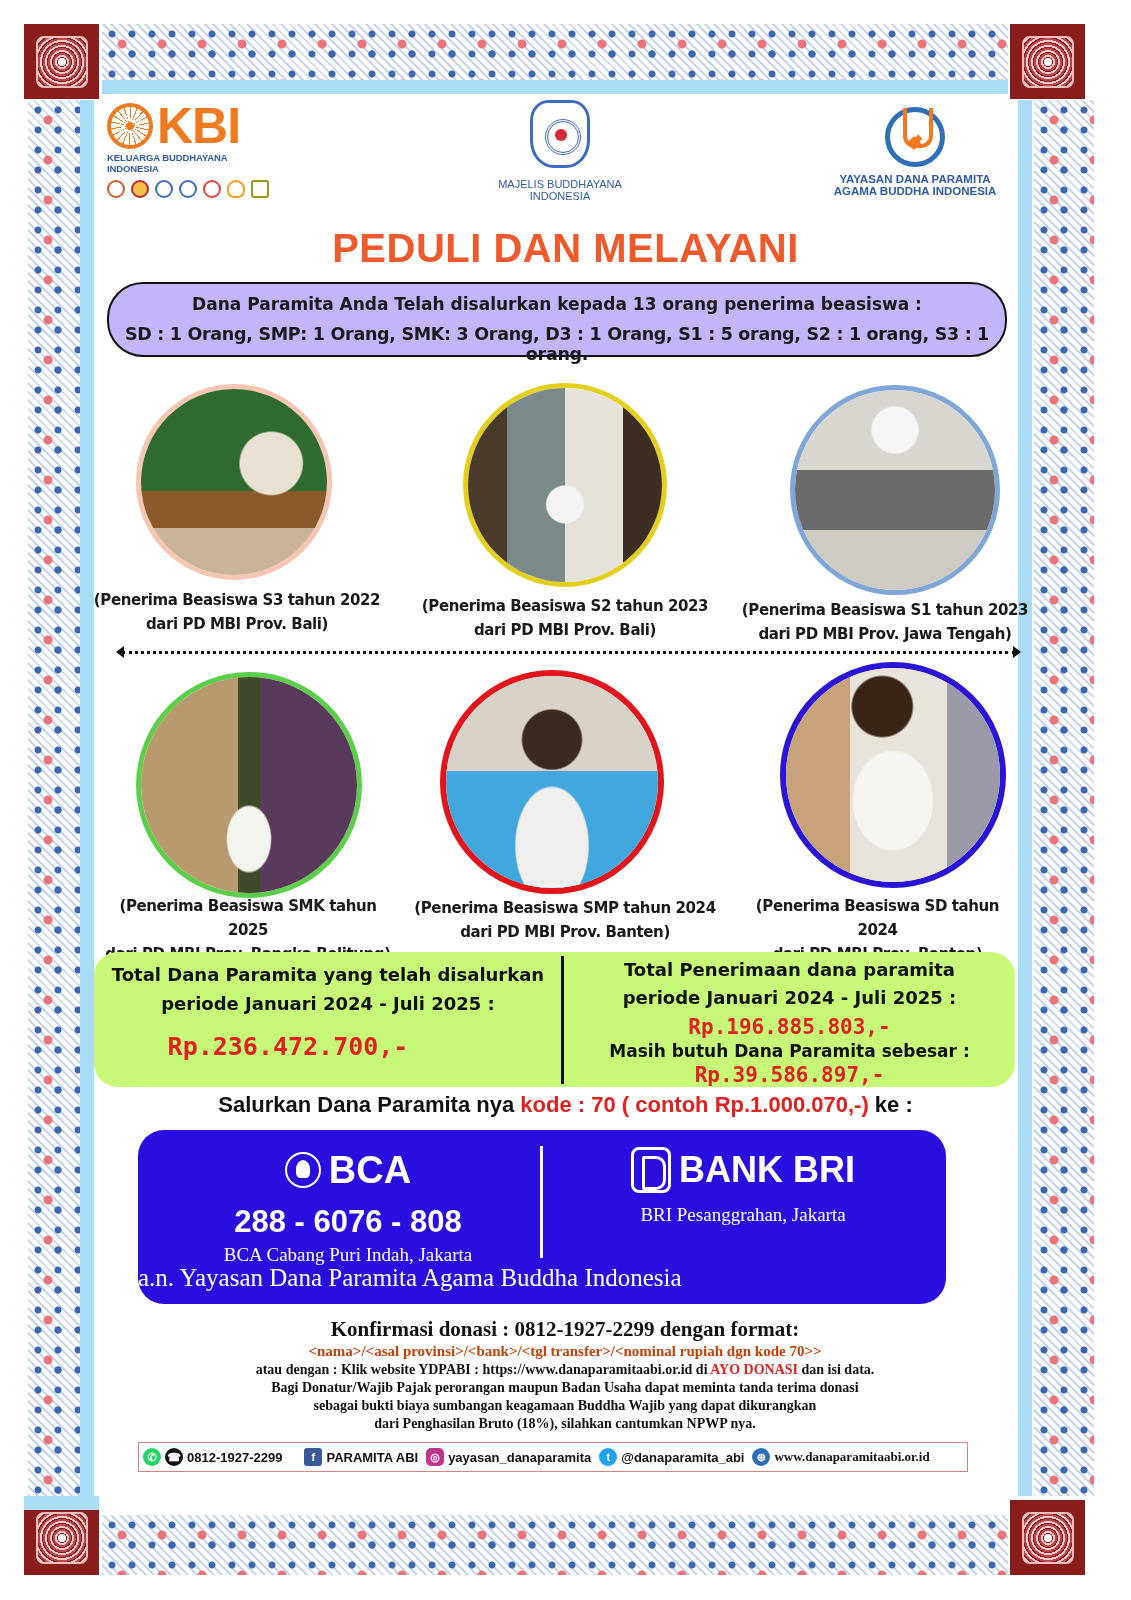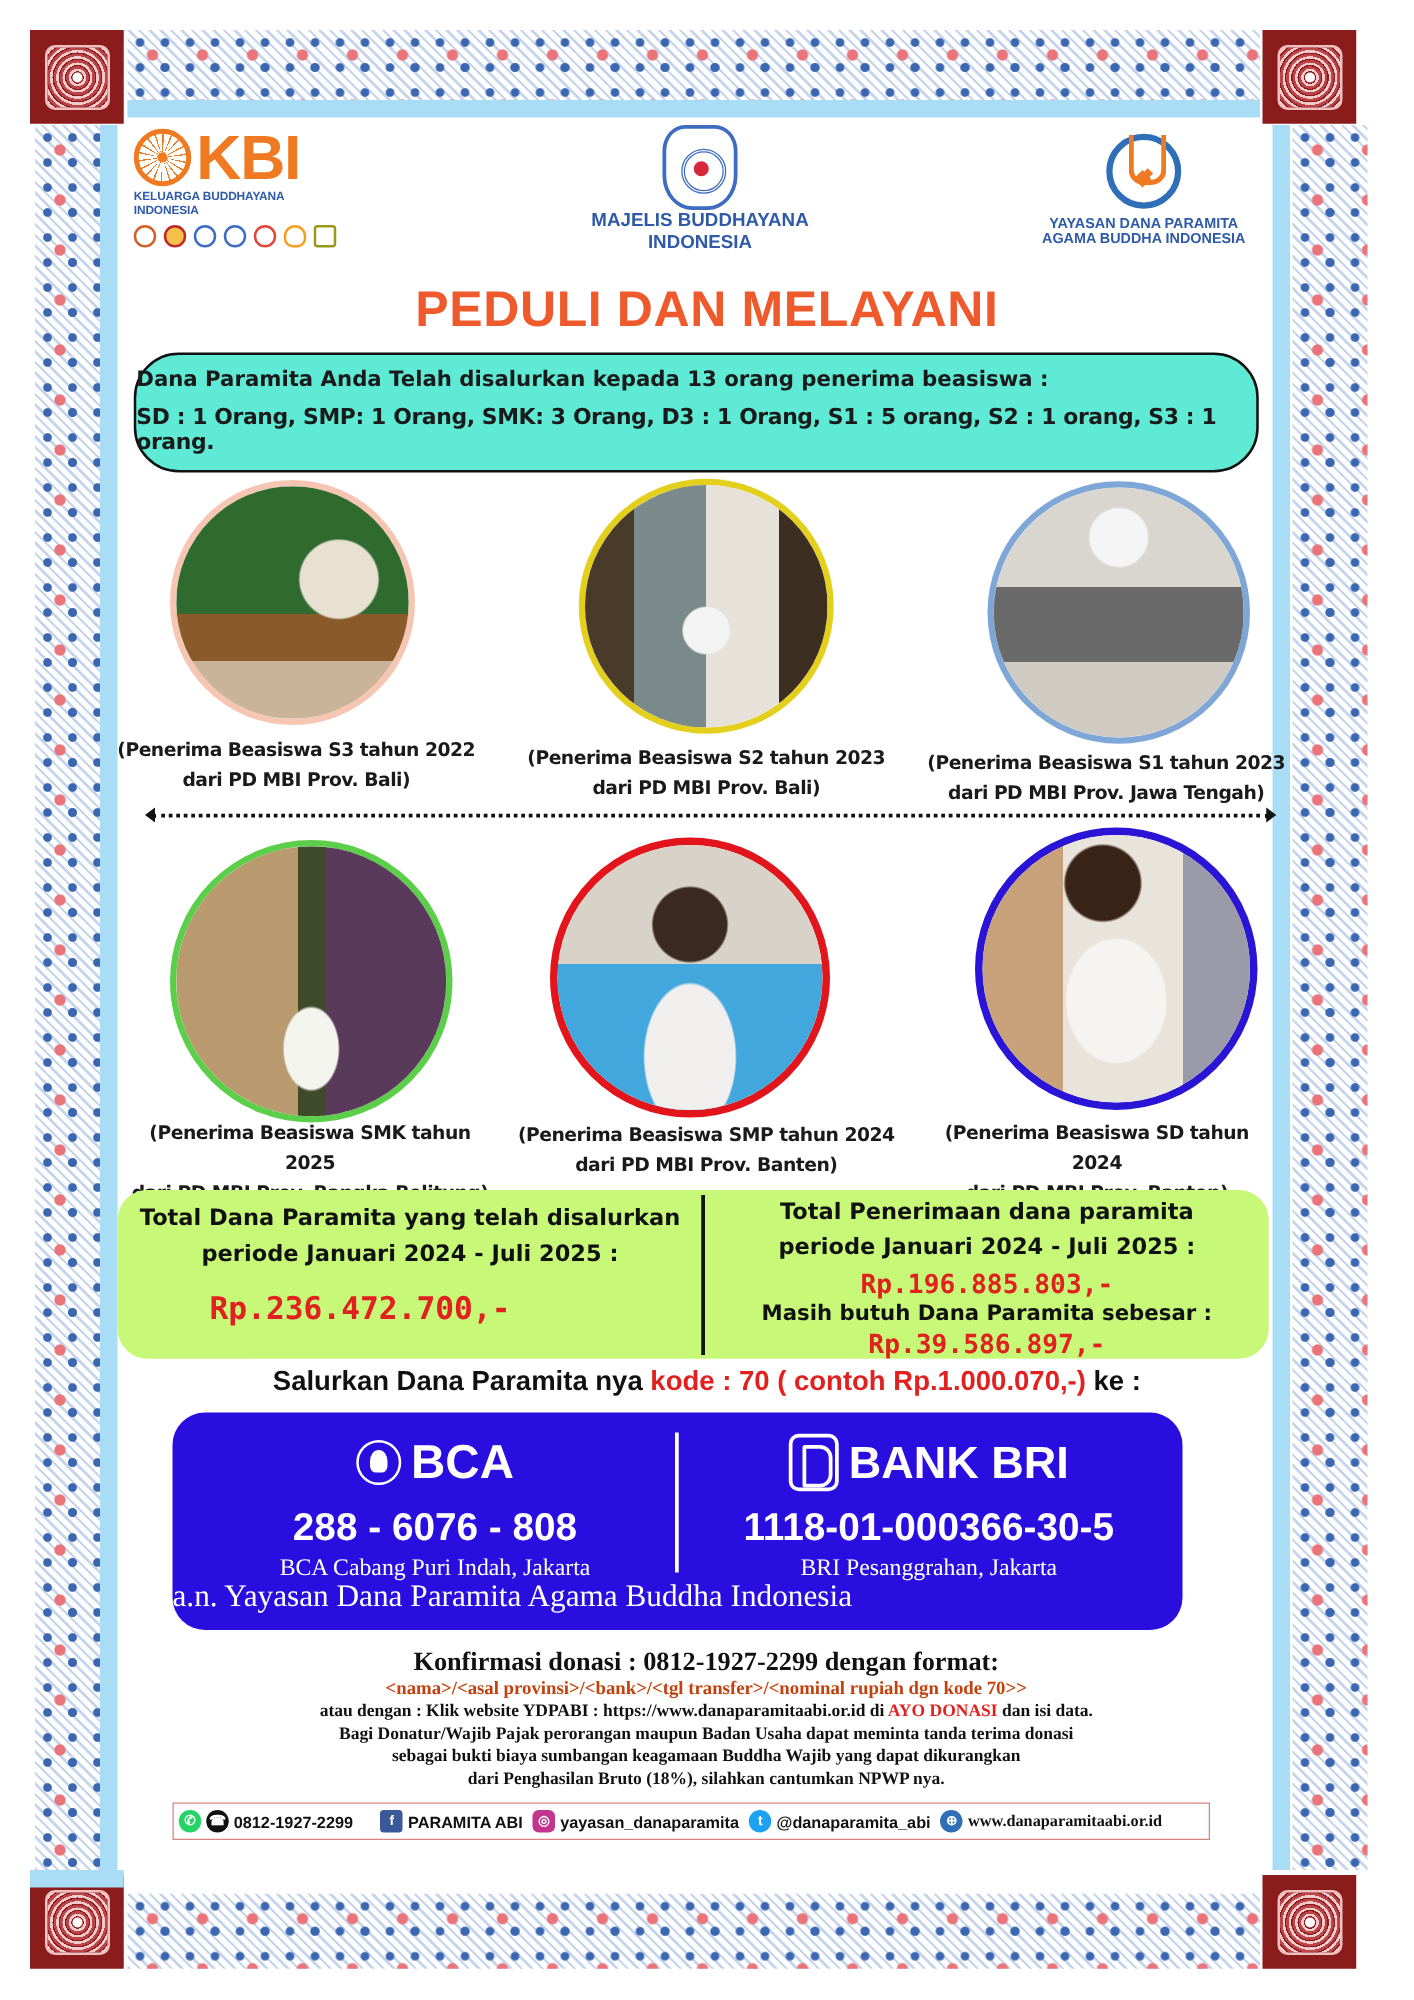--- a/index.html
+++ b/index.html
@@ -31,30 +31,30 @@
 .mini-logos span:nth-child(2){border-color:#c0272d;background:#f5c04a}
 .mini-logos span:nth-child(3),.mini-logos span:nth-child(4){border-color:#3e6cc0}
 .mini-logos span:nth-child(5){border-color:#e2453c}
 .mini-logos span:nth-child(6){border-color:#f2a01f;border-radius:50% 50% 40% 40%}
 .mini-logos span:nth-child(7){border-color:#9a9a1a;border-radius:3px}
 
 .logo-mbi{position:absolute;left:470px;top:100px;width:180px;text-align:center}
 .mbi-emblem{width:60px;height:68px;margin:0 auto;border:3px solid #3e6cc0;border-radius:30% 30% 40% 40%;position:relative}
 .mbi-emblem::before{content:"";position:absolute;left:12px;top:16px;width:30px;height:30px;border:3px double #3e6cc0;border-radius:50%}
 .mbi-emblem::after{content:"";position:absolute;left:22px;top:26px;width:12px;height:12px;background:#d8263b;border-radius:50%}
-.mbi-text{color:#2e5aa8;font-weight:700;font-size:15px;margin-top:0}
+.mbi-text{color:#2e5aa8;font-weight:400;font-size:11px;margin-top:10px}
 
 .logo-yd{position:absolute;left:815px;top:107px;width:200px;text-align:center}
 .yd-emblem{width:60px;height:60px;border:5px solid #2e6fb8;border-radius:50%;margin:0 auto;position:relative}
 .yd-emblem::before{content:"";position:absolute;left:13px;top:-4px;width:22px;height:36px;border:4px solid #f07a22;border-top:none;border-radius:0 0 12px 12px}
 .yd-emblem::after{content:"";position:absolute;left:19px;top:26px;width:10px;height:10px;background:#f07a22;transform:rotate(45deg);box-shadow:0 -6px 0 -2px #f07a22}
 .yd-text{color:#2e5aa8;font-weight:700;font-size:11.5px;line-height:12px;margin-top:6px}
 
 .title{position:absolute;left:0;width:1131px;top:226px;text-align:center;color:#ef5a2d;font-weight:900;font-size:40px;letter-spacing:.5px}
-.summary{position:absolute;left:107px;top:282px;width:900px;height:96px;background:#5eead4;border:2px solid #111;border-radius:36px;text-align:left;font-family:"DejaVu Sans",sans-serif;font-weight:700;color:#1a1a1a}
+.summary{position:absolute;left:107px;top:282px;width:900px;height:75px;background:#c4b5fd;border:2px solid #111;border-radius:36px;text-align:center;font-family:"DejaVu Sans",sans-serif;font-weight:700;color:#1a1a1a}
 .summary .l1{font-size:17px;margin-top:10px}
 .summary .l2{font-size:17.5px;margin-top:10px;letter-spacing:-.3px}
 
 .photo{position:absolute;border-radius:50%;overflow:hidden}
 .photo .img{width:100%;height:100%}
 .caption{position:absolute;text-align:center;font-family:"DejaVu Sans",sans-serif;font-weight:700;font-size:15px;line-height:24px;color:#1a1a1a;letter-spacing:-.4px}
 .divider-arrow{position:absolute;left:122px;top:651px;width:893px;height:2px;border-top:3px dotted #111}
 .divider-arrow::before{content:"";position:absolute;left:-6px;top:-8px;border:6px solid transparent;border-right:8px solid #111;border-left:none}
 .divider-arrow::after{content:"";position:absolute;right:-6px;top:-8px;border:6px solid transparent;border-left:8px solid #111;border-right:none}
 
@@ -229,21 +229,20 @@
       </div>
     <div class="acct">288 - 6076 - 808</div>
     <div class="branch">BCA Cabang Puri Indah, Jakarta</div>
   </div>
   <div class="bank-vline"></div>
   <div class="bank-col" style="left:415px">
     <div class="bank-logo">
         <span class="bri-mark"></span>
         <span style="font-size:36px">BANK BRI</span>
       </div>
-    <div class="acct">1118-01-000366-30-5</div>
     <div class="branch">BRI Pesanggrahan, Jakarta</div>
   </div>
   <div class="bank-an">a.n. Yayasan Dana Paramita Agama Buddha Indonesia</div>
 </div>
 
 <div class="confirm">
   <div class="c1">Konfirmasi donasi : 0812-1927-2299   dengan format:</div>
   <div class="c2">&lt;nama&gt;/&lt;asal provinsi&gt;/&lt;bank&gt;/&lt;tgl transfer&gt;/&lt;nominal rupiah dgn kode 70&gt;&gt;</div>
   <div class="c3"><span>atau dengan : Klik website YDPABI : https://www.danaparamitaabi.or.id di </span><span class="red">AYO DONASI</span><span> dan isi data.</span></div>
   <div class="c3">Bagi Donatur/Wajib Pajak perorangan maupun Badan Usaha dapat meminta tanda terima donasi</div>

